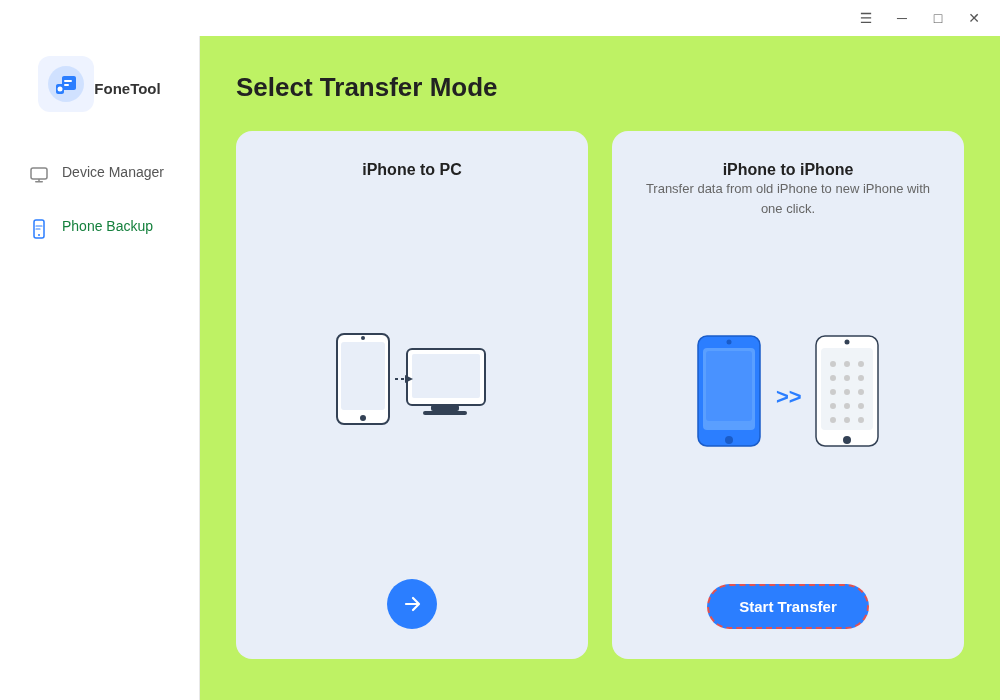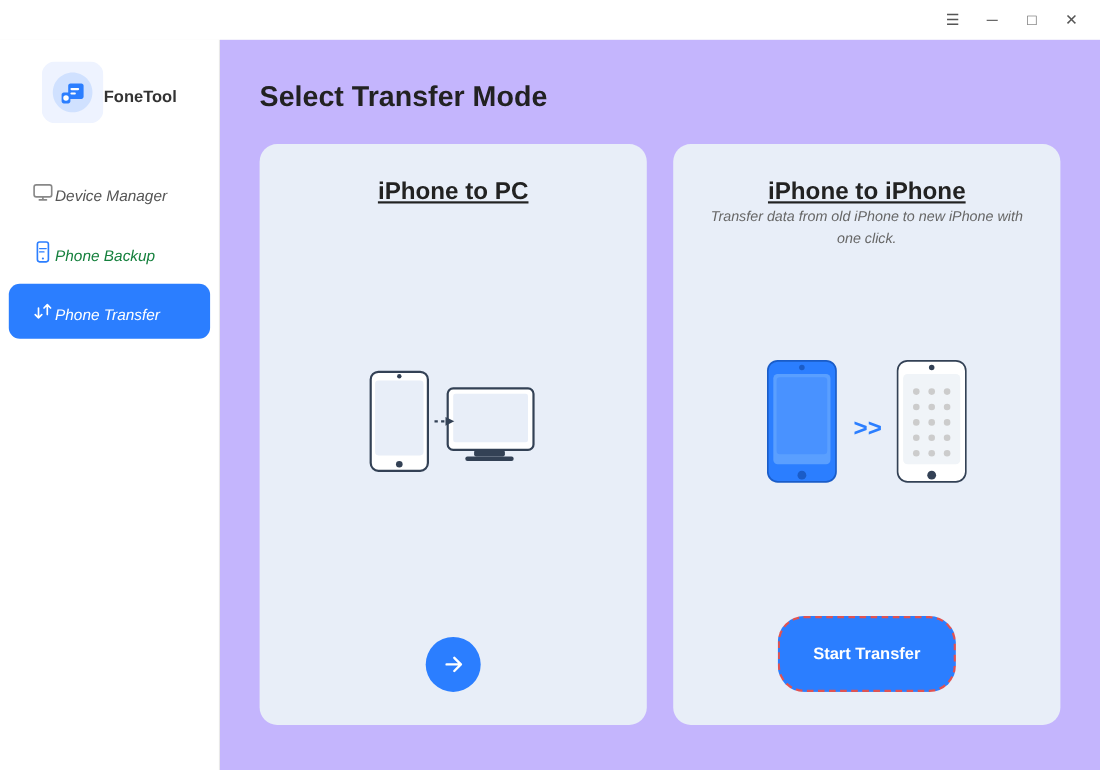--- a/index.html
+++ b/index.html
@@ -80,28 +80,28 @@
 
     .nav-items {
       width: 100%;
       display: flex;
       flex-direction: column;
       gap: 4px;
     }
 
     .nav-item {
       display: flex;
-      align-items: flex-end;
+      align-items: flex-start;
       padding: 14px 20px;
       cursor: pointer;
       border-radius: 8px;
       margin: 0 8px;
+      gap: 12px;
       color: #555;
       font-size: 14px;
-      font-style: italic;
     }
 
     .nav-item.active {
       background: #2b7eff;
       color: #fff;
       border-radius: 10px;
     }
 
     .nav-item .nav-icon {
       width: 22px;
@@ -110,21 +110,21 @@
     }
 
     .nav-item .nav-label {
       font-size: 14px;
       font-weight: 500;
     }
 
     
     .main-content {
       flex: 1;
-      background: #c4b5fd;
+      background: #bef264;
       padding: 36px 36px 30px;
       overflow: hidden;
     }
 
     .page-title {
       font-size: 26px;
       font-weight: 700;
       color: #222;
       margin-bottom: 28px;
     }
@@ -141,33 +141,31 @@
       border-radius: 16px;
       display: flex;
       flex-direction: column;
       align-items: center;
       justify-content: space-between;
       padding: 30px 20px 30px;
       cursor: pointer;
     }
 
     .card-title {
-      font-size: 22px;
+      font-size: 16px;
       font-weight: 700;
       color: #222;
-      text-decoration: underline;
     }
 
     .card-description {
       font-size: 13px;
       color: #666;
       text-align: center;
       line-height: 1.5;
       padding: 0 10px;
-      font-style: italic;
     }
 
     .card-illustration {
       flex: 1;
       display: flex;
       align-items: center;
       justify-content: center;
       margin: 20px 0;
     }
 
@@ -186,21 +184,21 @@
     .arrow-btn svg {
       width: 22px;
       height: 22px;
     }
 
     .start-transfer-btn {
       background: #2b7eff;
       color: #fff;
       border: 2.5px dashed #e05252;
       border-radius: 24px;
-      padding: 24px 30px;
+      padding: 12px 30px;
       font-size: 15px;
       font-weight: 600;
       cursor: pointer;
       white-space: nowrap;
       outline: none;
     }
 
     
   </style>
 </head>
@@ -243,27 +241,20 @@
       <div class="nav-item">
         <svg class="nav-icon" viewBox="0 0 22 22" fill="none">
           <rect x="6" y="2" width="10" height="18" rx="2" stroke="#2b7eff" stroke-width="1.5" fill="none"></rect>
           <circle cx="11" cy="17" r="1" fill="#2b7eff"></circle>
           <path d="M8 8h6M8 11h4" stroke="#2b7eff" stroke-width="1.2" stroke-linecap="round"></path>
         </svg>
         <span class="nav-label" style="color:#15803d;">Phone Backup</span>
       </div>
 
 
-      <div class="nav-item active">
-        <svg class="nav-icon" viewBox="0 0 22 22" fill="none">
-          <path d="M4 14l3 3 3-3M7 17V8" stroke="#fff" stroke-width="1.5" stroke-linecap="round" stroke-linejoin="round"></path>
-          <path d="M18 8l-3-3-3 3M15 5v9" stroke="#fff" stroke-width="1.5" stroke-linecap="round" stroke-linejoin="round"></path>
-        </svg>
-        <span class="nav-label">Phone Transfer</span>
-      </div>
 
 
     </nav>
   </div>
 
   <div class="main-content">
     <h1 class="page-title">Select Transfer Mode</h1>
 
     <div class="cards-container">
 

